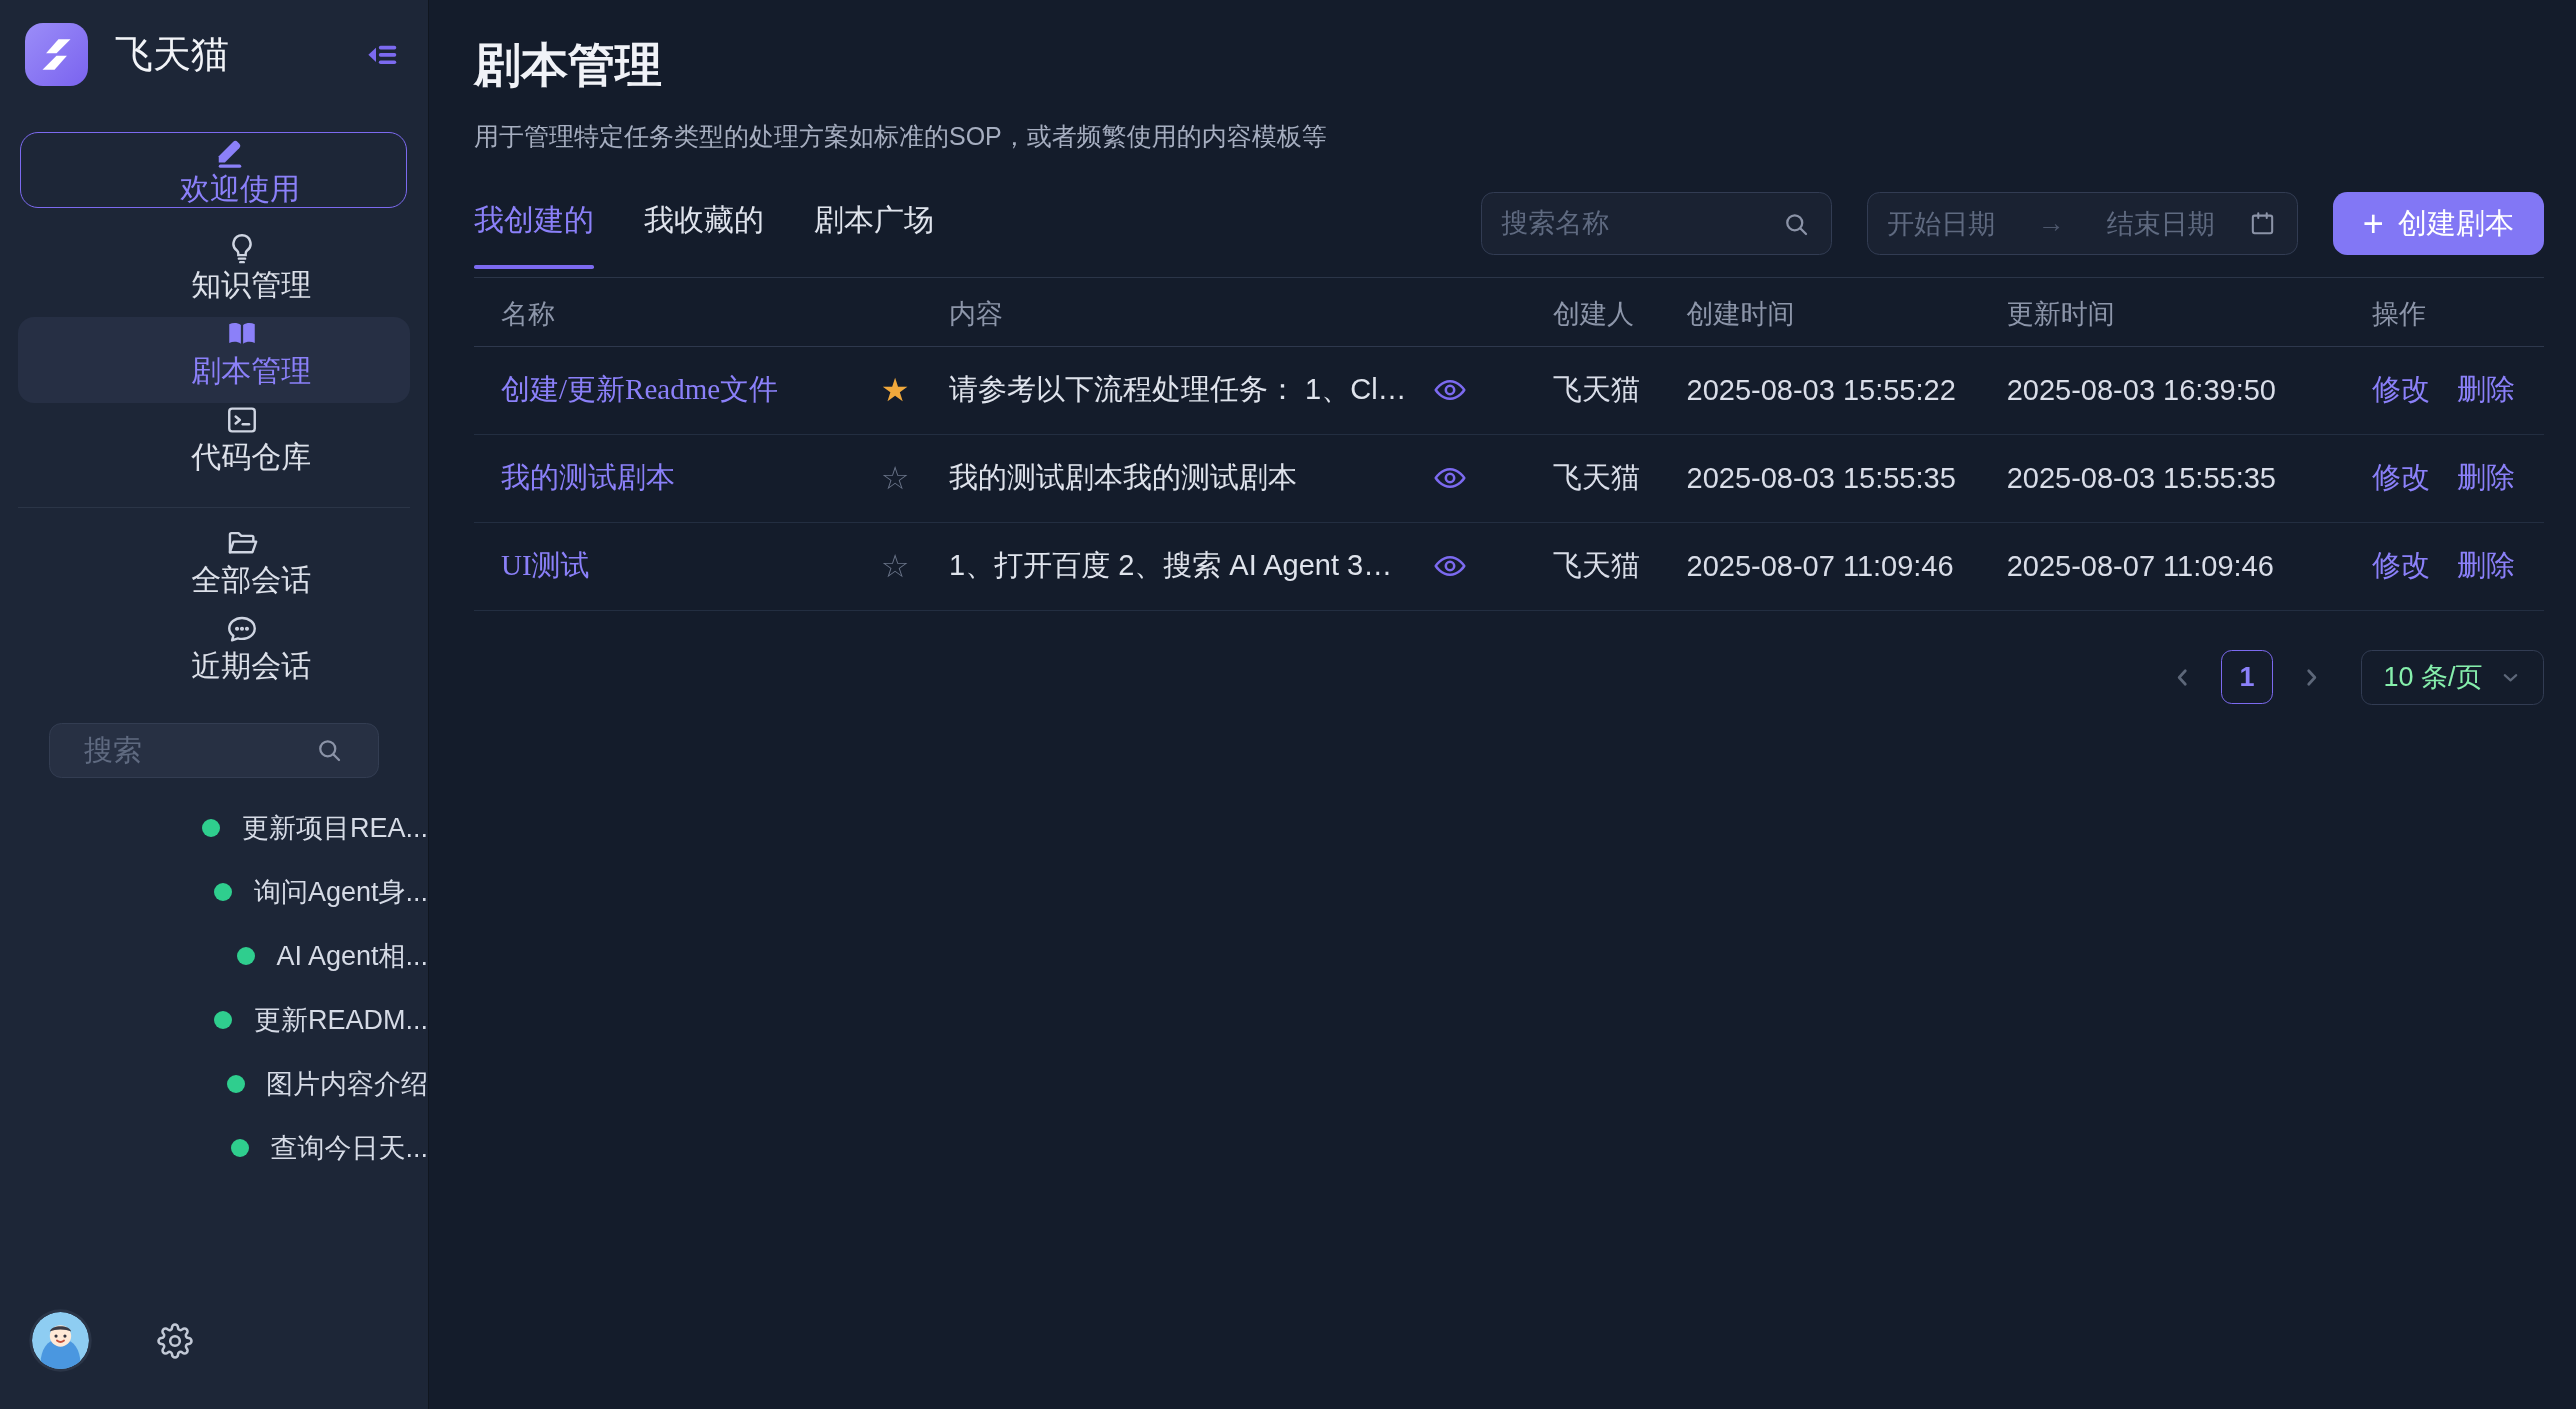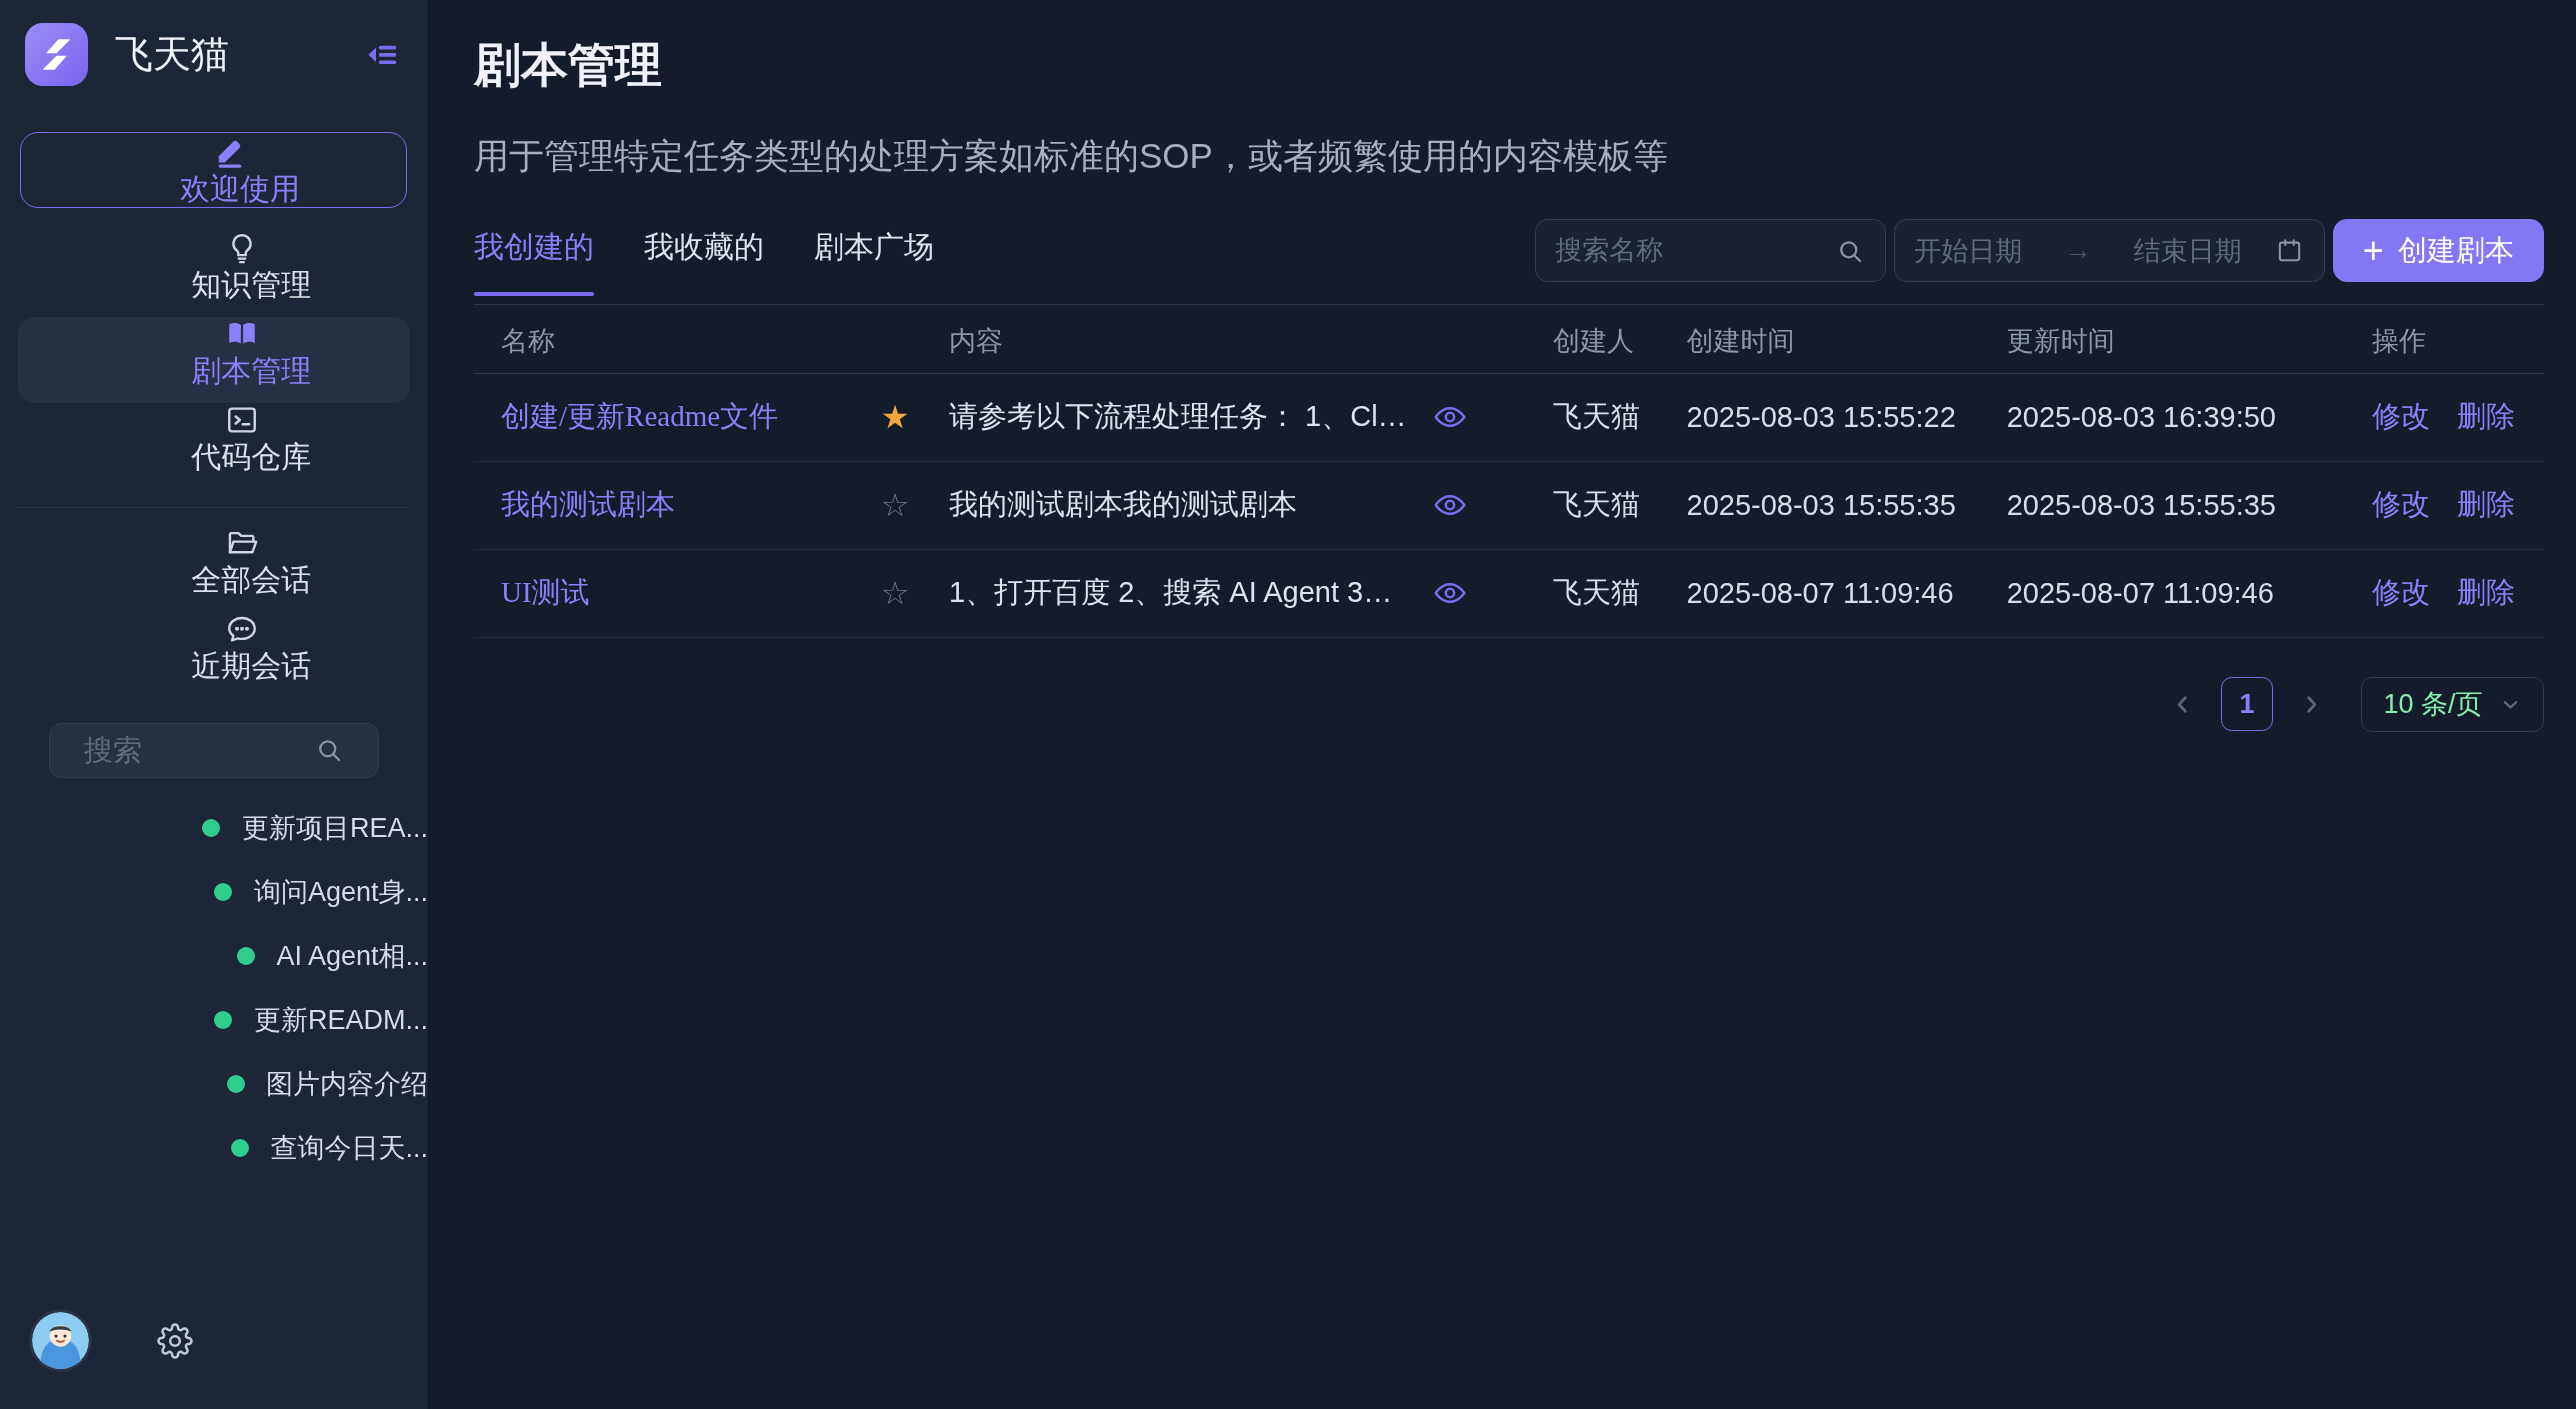--- a/index.html
+++ b/index.html
@@ -77,34 +77,34 @@
   }
   .session-dot{width:18px;height:18px;border-radius:50%;background:var(--dot-green);}
   .session-label{font-size:27px;color:#d6dbe6;margin-left:21.5px;white-space:nowrap;}
   .side-footer{display:flex;align-items:center;padding:0 0 41px 32px;gap:68px;}
   .avatar{width:57px;height:57px;border-radius:50%;overflow:hidden;cursor:pointer;box-shadow:0 0 0 2.7px #2b3547;}
   .gear{cursor:pointer;}
 
   
   .main{flex:1;height:100%;padding:34px 32px 0 45px;display:flex;flex-direction:column;}
   .page-title{font-size:47px;font-weight:700;color:#f0f2f7;}
-  .page-subtitle{font-size:35px;color:var(--txt-soft);margin-top:36px;}
+  .page-subtitle{font-size:25px;color:var(--txt-soft);margin-top:23px;}
 
   .tabbar-row{
     margin-top:39px;display:flex;align-items:center;justify-content:space-between;
     border-bottom:0.9px solid var(--panel-line);padding-bottom:21.5px;position:relative;
   }
   .tabs{display:flex;gap:50px;align-items:center;}
   .tab{font-size:30px;color:#dfe3ec;cursor:pointer;position:relative;padding-bottom:5.4px;}
   .tab.active{color:var(--accent-light);}
   .tab.active::after{
     content:"";position:absolute;left:0;right:0;bottom:-22.4px;height:3.6px;
     background:var(--accent);border-radius:1.8px;
   }
-  .toolbar{display:flex;align-items:center;gap:8px;}
+  .toolbar{display:flex;align-items:center;gap:35px;}
   .tb-input{
     height:63px;background:var(--input-bg);border:0.9px solid var(--input-border);
     border-radius:12.5px;display:flex;align-items:center;padding:0 19.7px;
   }
   .tb-search{width:351px;}
   .tb-search input{
     flex:1;background:transparent;border:none;outline:none;font-size:27px;
     color:var(--txt-main);min-width:0;font-family:"Liberation Sans","DejaVu Sans",sans-serif;
   }
   .tb-search input::placeholder{color:#5f6a80;}

